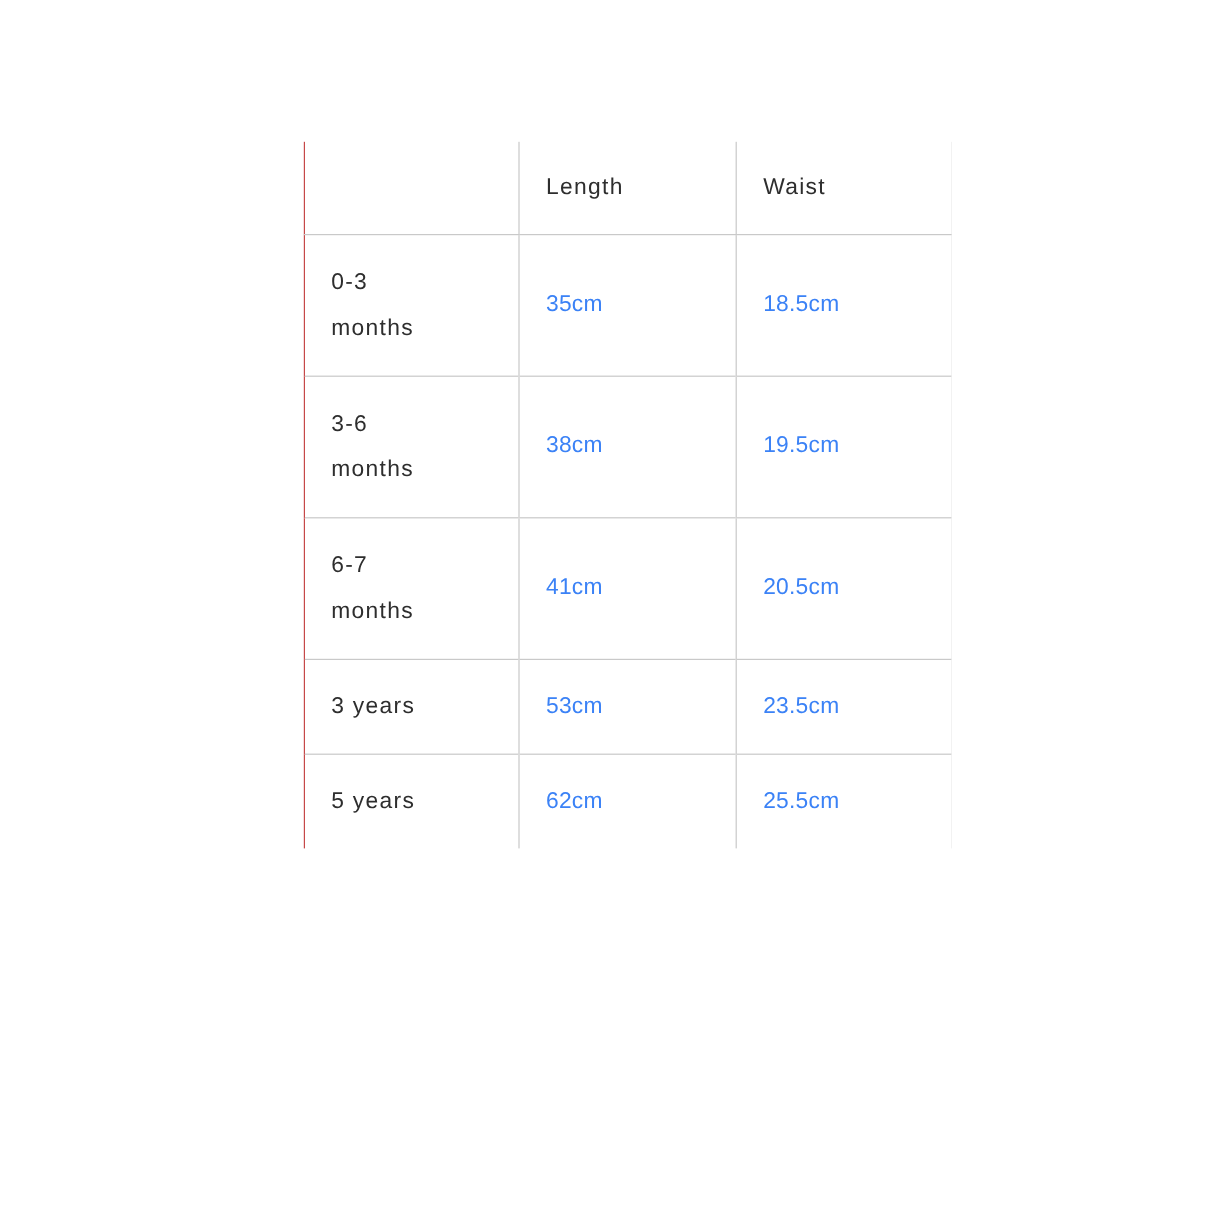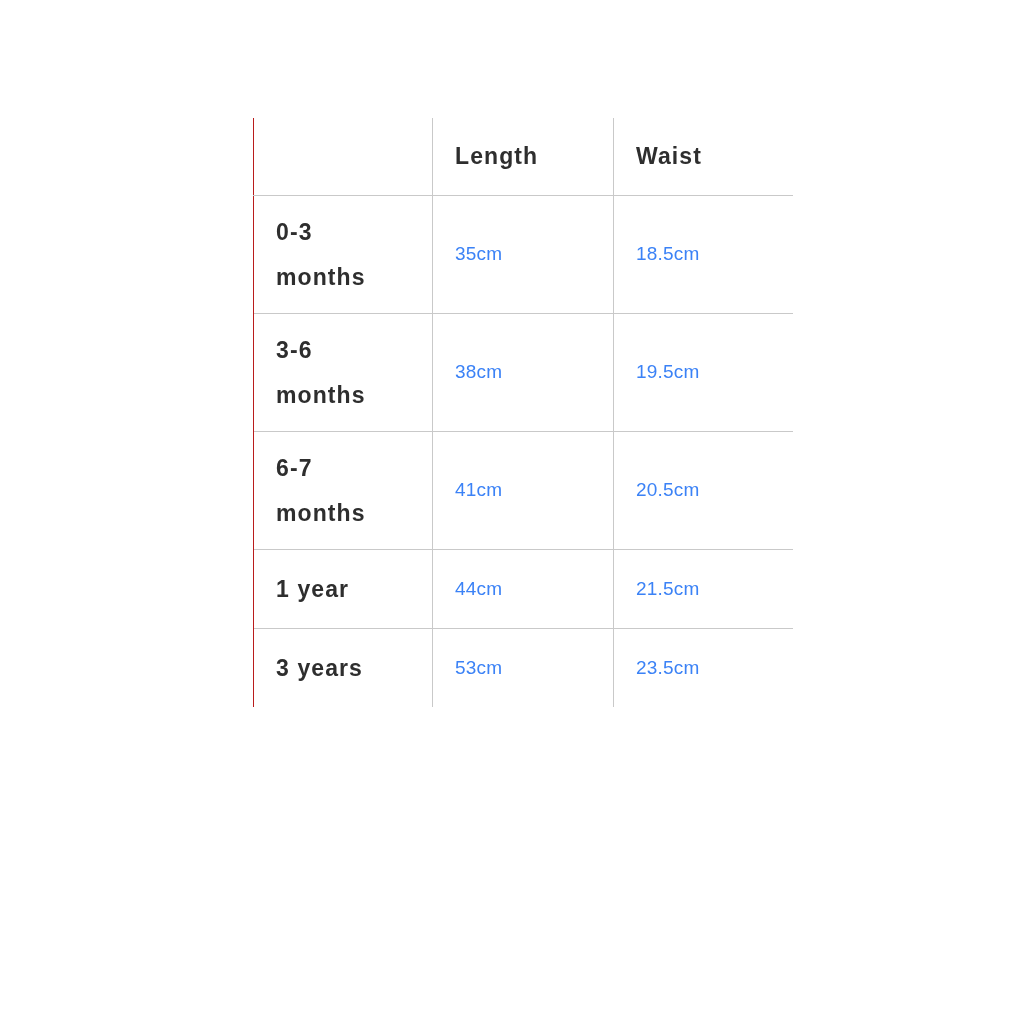--- a/index.html
+++ b/index.html
@@ -58,22 +58,22 @@
   table.size-chart tbody tr td { border-top: 1px solid #c9c9c9; }
   table.size-chart tbody tr:first-child td { border-top: none; }
 
   
   tr.header-row th { height: 77px; }
   tr.tall-row  td  { height: 117px; }
   tr.short-row td  { height: 78px; }
 
   
   .col-head, .row-label {
-    font-size: 23px;
-    font-weight: bold;
+    font-size: 19px;
+    font-weight: normal;
     color: #2e2e2e;
     letter-spacing: 1.1px;
     line-height: 1.95;
     white-space: pre-line;
   }
   .cell-value {
     font-size: 19px;
     font-weight: normal;
     color: #3b82f6;
     letter-spacing: 0.2px;
@@ -112,24 +112,24 @@
           <td class="cell-value">38cm</td>
           <td class="cell-value">19.5cm</td>
         </tr>
         <tr class="tall-row">
           <td class="row-label">6-7
 months</td>
           <td class="cell-value">41cm</td>
           <td class="cell-value">20.5cm</td>
         </tr>
         <tr class="short-row">
-          <td class="row-label">1 year</td>
-          <td class="cell-value">44cm</td>
-          <td class="cell-value">21.5cm</td>
-        </tr>
-        <tr class="short-row">
           <td class="row-label">3 years</td>
           <td class="cell-value">53cm</td>
           <td class="cell-value">23.5cm</td>
+        </tr>
+        <tr class="short-row">
+          <td class="row-label">5 years</td>
+          <td class="cell-value">62cm</td>
+          <td class="cell-value">25.5cm</td>
         </tr>
       </tbody>
   </table>
 </div>
 
 </body></html>

